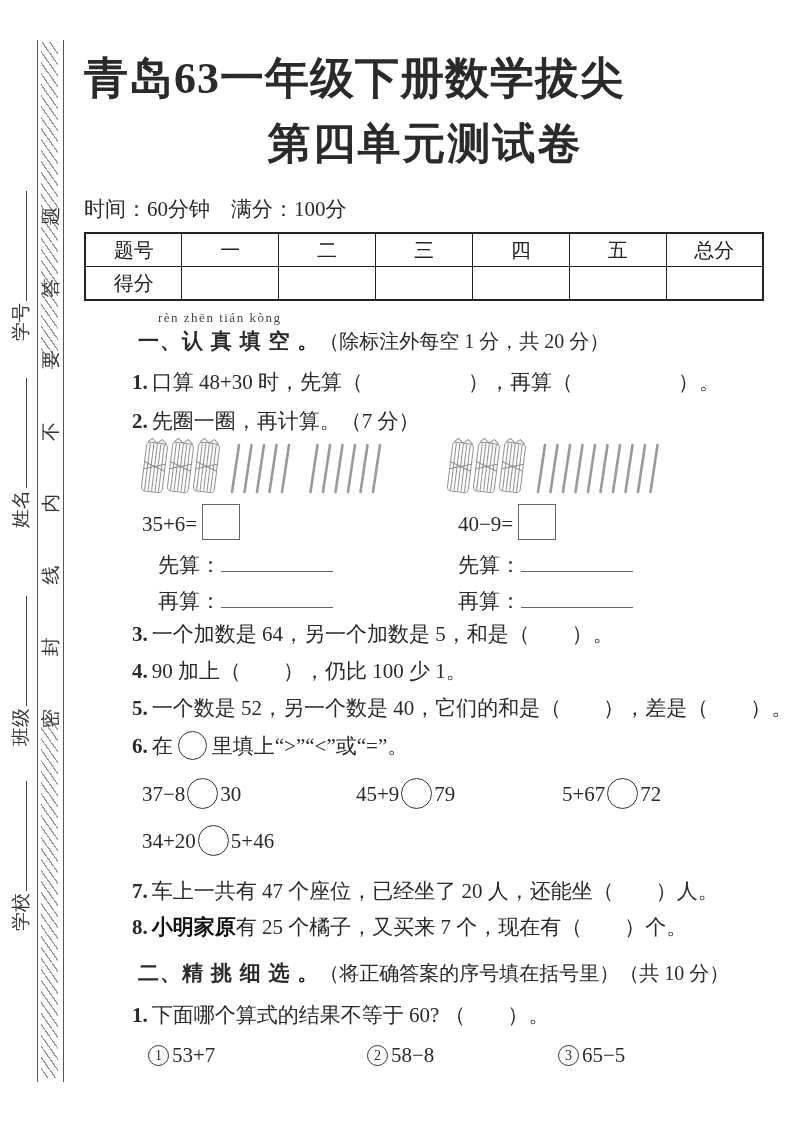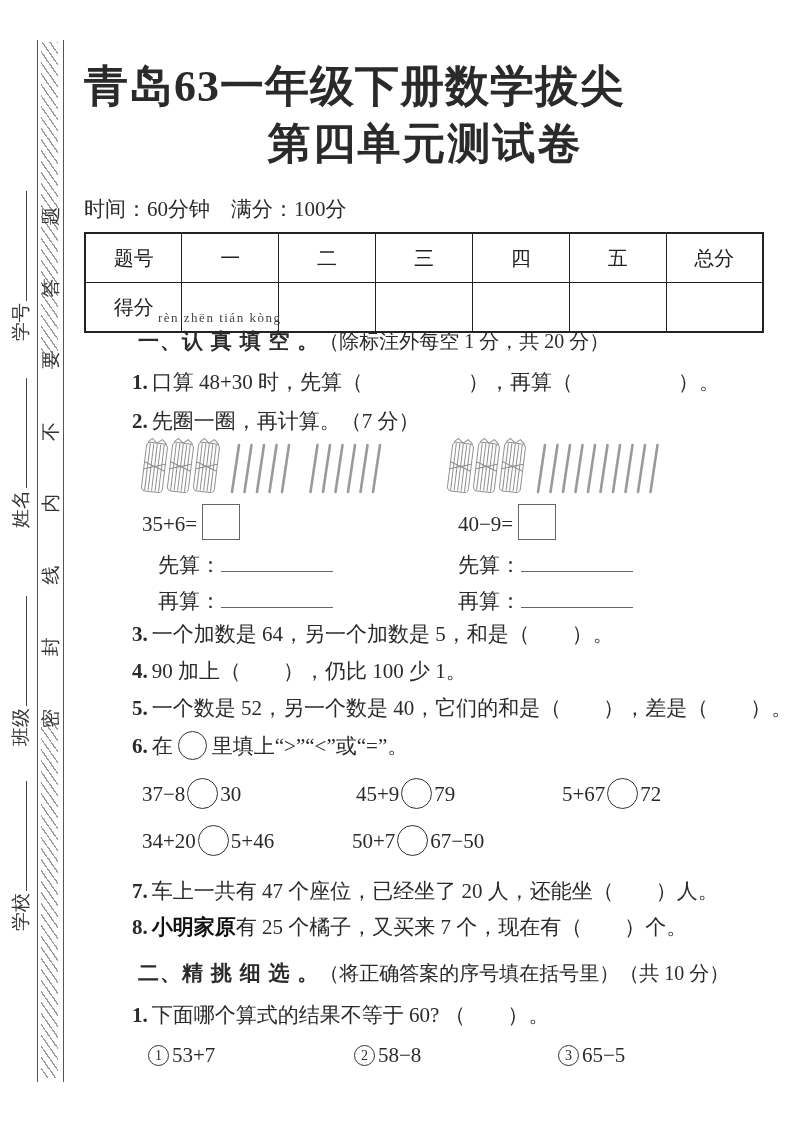--- a/index.html
+++ b/index.html
@@ -27,30 +27,30 @@
     text-align:center;
   }
   .field{
     position:absolute;left:-69px;width:180px;height:26px;
     transform:rotate(-90deg);font-size:19px;white-space:nowrap;color:#333;
   }
   .f-line{display:inline-block;width:110px;border-bottom:1.2px solid #444;height:16px;margin-left:2px;}
   
   .content{position:absolute;left:84px;top:52px;width:682px;}
   .row{position:absolute;left:0;width:682px;font-size:21px;line-height:30px;white-space:nowrap;}
-  .title1{font-size:44px;line-height:54px;font-weight:bold;letter-spacing:1px;margin-top:8px;}
+  .title1{font-size:44px;line-height:54px;font-weight:bold;letter-spacing:1px;}
   .title2{font-size:43px;line-height:52px;font-weight:bold;text-align:center;letter-spacing:2px;}
   .info{font-size:21px;}
   table.score{
     position:absolute;left:0;top:180px;width:680px;
     border-collapse:collapse;border:2px solid #222;table-layout:fixed;
   }
   table.score td{
     border:1.2px solid #222;height:32px;text-align:center;
-    font-size:20px;color:#222;padding:8px;
+    font-size:20px;color:#222;padding:0;
   }
   .pinyin{font-size:13px;letter-spacing:1.5px;color:#444;line-height:15px;}
   .sec-bold{font-family:"Liberation Sans","DejaVu Sans",sans-serif;font-weight:700;letter-spacing:1px;}
   .sec-note{font-size:20px;}
   .qnum{font-weight:bold;margin-right:4px;}
   .heiti{font-family:"Liberation Sans","DejaVu Sans",sans-serif;font-weight:600;color:#111;}
   .cmp-circle{display:inline-block;width:29px;height:29px;border:1.6px solid #333;border-radius:50%;vertical-align:-8px;margin:0 2px;}
   .head-circle{display:inline-block;width:27px;height:27px;border:1.5px solid #333;border-radius:50%;vertical-align:-7px;margin:0 5px;}
   .ans-box{display:inline-block;width:36px;height:34px;border:1.2px solid #666;vertical-align:-9px;margin-left:5px;background:#fff;}
   .blank{display:inline-block;width:112px;border-bottom:1.2px solid #666;height:18px;}
@@ -238,35 +238,34 @@
   <div class="row" style="top:679px;padding-left:48px">
     <span class="qnum">6.</span><span>在</span><span class="head-circle"></span><span>里填上“&gt;”“&lt;”或“=”。</span>
   </div>
   <div class="row" style="top:726px;height:40px">
     <span class="abs" style="left:58px"><span>37−8</span><span class="cmp-circle"></span><span>30</span></span>
     <span class="abs" style="left:272px"><span>45+9</span><span class="cmp-circle"></span><span>79</span></span>
     <span class="abs" style="left:478px"><span>5+67</span><span class="cmp-circle"></span><span>72</span></span>
   </div>
   <div class="row" style="top:773px;height:40px">
     <span class="abs" style="left:58px"><span>34+20</span><span class="cmp-circle"></span><span>5+46</span></span>
-    <span class="abs" style="left:268px"><span>50+7</span><span class="cmp-circle"></span><span>67−50</span></span>
   </div>
 
   <div class="row" style="top:824px;padding-left:48px">
     <span class="qnum">7.</span><span>车上一共有 47 个座位，已经坐了 20 人，还能坐（　　）人。</span>
   </div>
   <div class="row" style="top:860px;padding-left:48px">
     <span class="qnum">8.</span><span class="heiti">小明家原</span><span>有 25 个橘子，又买来 7 个，现在有（　　）个。</span>
   </div>
 
   <div class="row" style="top:906px;padding-left:54px">
     <span class="sec-bold">二、精 挑 细 选 。</span><span class="sec-note">（将正确答案的序号填在括号里）（共 10 分）</span>
   </div>
   <div class="row" style="top:948px;padding-left:48px">
     <span class="qnum">1.</span><span>下面哪个算式的结果不等于 60? （　　）。</span>
   </div>
   <div class="row" style="top:988px;height:34px">
     <span class="abs" style="left:64px"><span class="cnum">1</span><span>53+7</span></span>
-    <span class="abs" style="left:270px"><span class="cnum">2</span><span>58−8</span></span>
+    <span class="abs" style="left:283px"><span class="cnum">2</span><span>58−8</span></span>
     <span class="abs" style="left:474px"><span class="cnum">3</span><span>65−5</span></span>
   </div>
 
 </div>
 
 </body></html>

